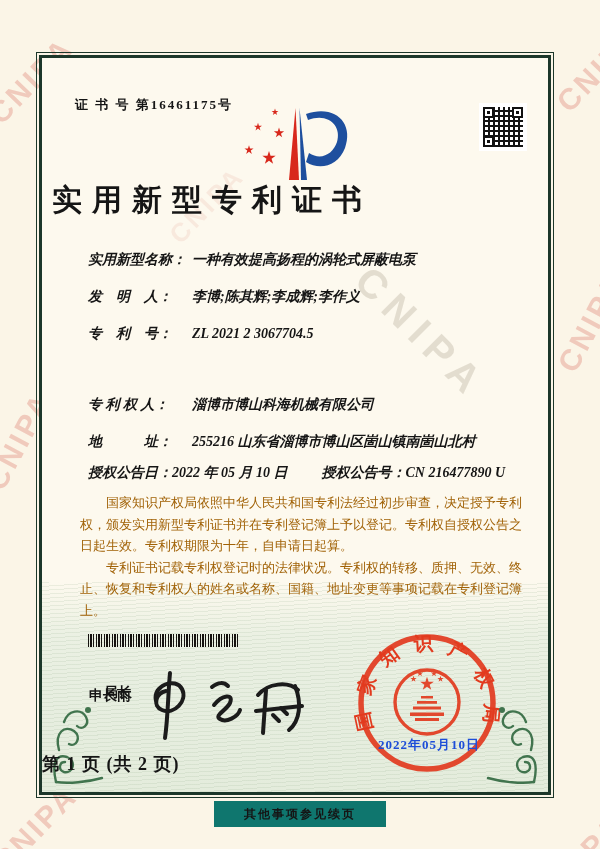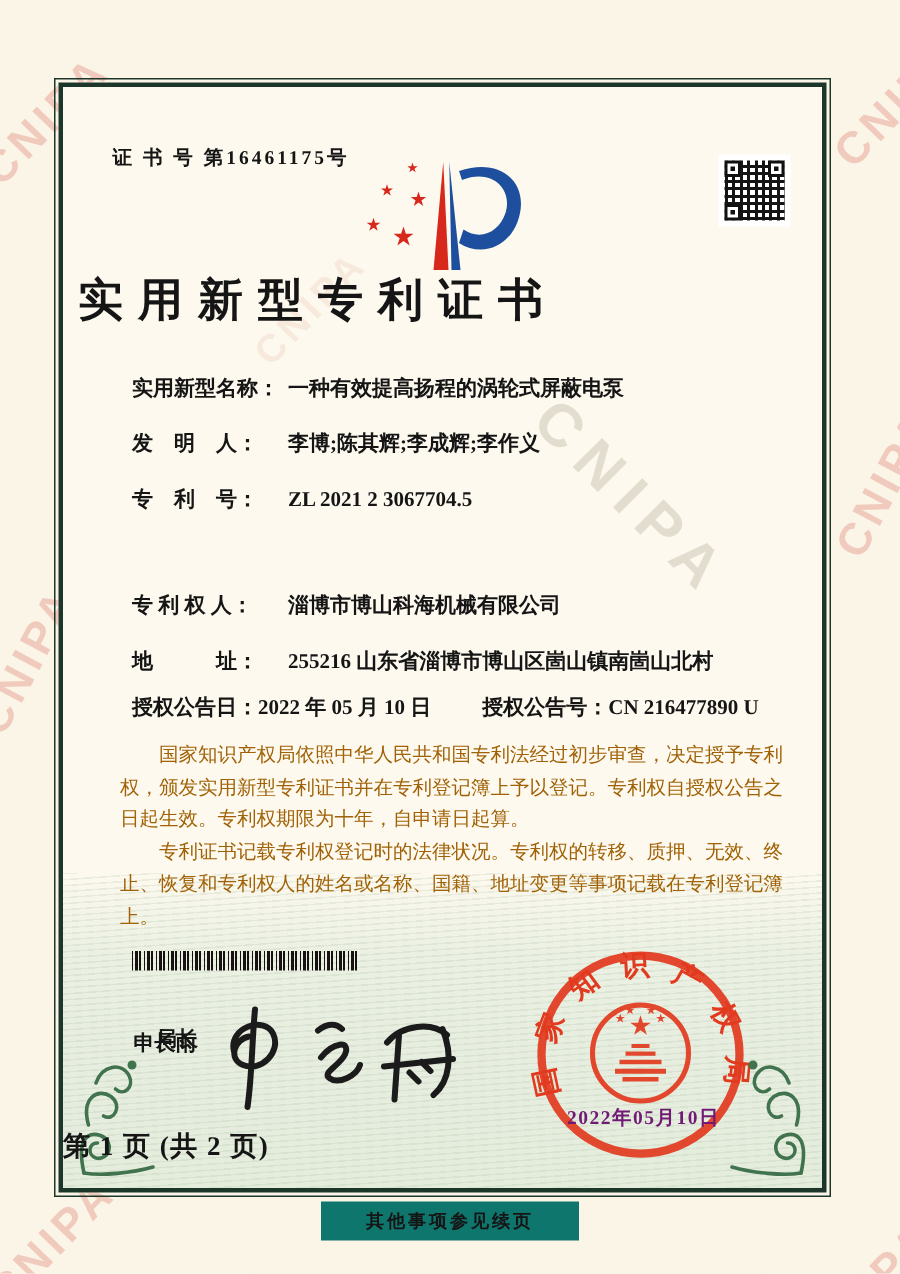--- a/index.html
+++ b/index.html
@@ -43,40 +43,40 @@
         repeating-linear-gradient(0deg,#141414 0 2px,transparent 2px 5px),
         repeating-linear-gradient(90deg,#141414 0 2px,#fff 2px 5px);}
   .finder{position:absolute;width:11px;height:11px;background:#fff;border:2px solid #111;
       box-sizing:border-box;}
   .finder i{display:block;width:3px;height:3px;background:#111;margin:2px;}
   .f-tl{left:0;top:0}.f-tr{right:0;top:0}.f-bl{left:0;bottom:0}
   .title{position:absolute;left:0;right:0;top:122px;text-align:left;
       font-size:30px;font-weight:bold;letter-spacing:10px;text-indent:10px;}
   
   .field-row{position:absolute;left:46px;right:30px;font-size:14px;font-weight:bold;
-      display:flex;line-height:18px;}
+      display:flex;line-height:18px;font-style:italic;}
   .flabel{flex:0 0 104px;white-space:pre;}
   .fvalue{white-space:pre;}
   .pair2{margin-left:34px;display:flex;}
   
   .paras{position:absolute;left:38px;top:434px;width:442px;font-size:13px;
       line-height:21.5px;text-align:justify;color:#a16207;}
   .paras p{margin:0;text-indent:2em;}
   
   .barcode{position:absolute;left:46px;top:576px;width:150px;height:13px;
       background:repeating-linear-gradient(90deg,#15120f 0 1px,transparent 1px 2px,
         #15120f 2px 4px,transparent 4px 5px,#15120f 5px 6px,transparent 6px 8px);}
   .dir-title{position:absolute;left:62px;top:626px;font-size:14px;font-weight:bold;
       font-family:"Liberation Sans","DejaVu Sans",sans-serif;}
   .dir-name{position:absolute;left:47px;top:629px;font-size:14px;font-weight:bold;
       font-family:"Liberation Sans","DejaVu Sans",sans-serif;}
   .sig{position:absolute;left:98px;top:605px;width:190px;height:85px;}
   .seal{position:absolute;left:310px;top:570px;width:150px;height:150px;}
   .seal-date{position:absolute;left:312px;top:678px;width:150px;text-align:center;
-      font-size:13px;font-weight:bold;color:#701a75;letter-spacing:1px;}
+      font-size:13px;font-weight:bold;color:#1d4ed8;letter-spacing:1px;}
   .page-num{position:absolute;left:0;right:0;bottom:16px;text-align:left;
       font-size:18px;font-weight:bold;letter-spacing:1px;}
   .flourish{position:absolute;bottom:6px;width:58px;height:88px;}
   .fl-l{left:6px;}
   .fl-r{right:6px;transform:scaleX(-1);}
   .footer-box{position:absolute;left:214px;top:801px;width:172px;height:26px;
       background:#0f766e;text-align:center;line-height:26px;font-size:12px;
       font-weight:bold;letter-spacing:2px;}
 </style>
 </head>

